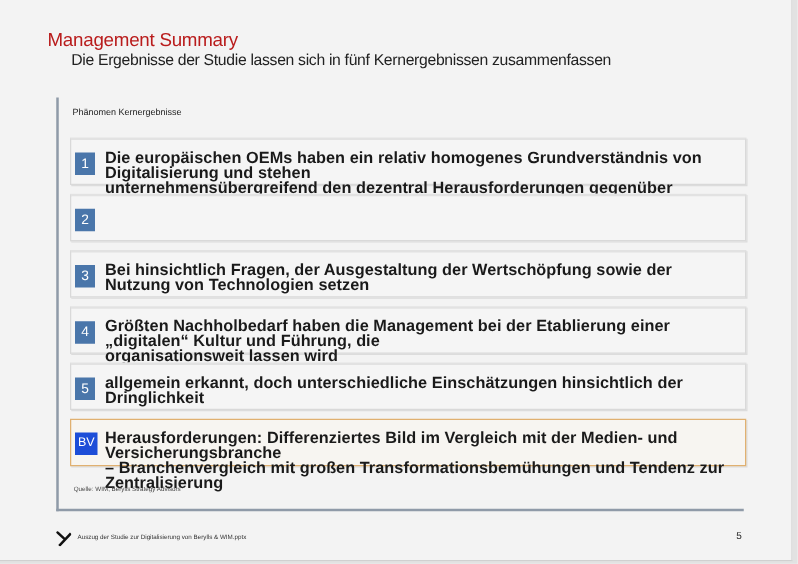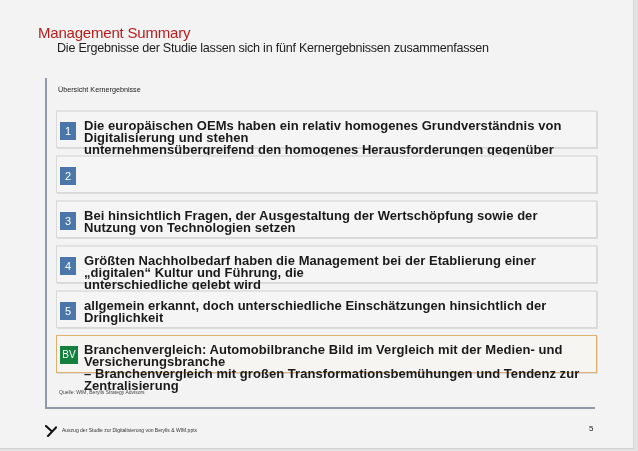--- a/index.html
+++ b/index.html
@@ -51,21 +51,21 @@
       background: #f7f5f1;
     }
     .badge {
       position: absolute; left: 3px; top: 10px; width: 16px; height: 18px;
       background: #4a76aa;
       color: #fff;
       font-size: 11px;
       font-family: "Liberation Sans", sans-serif;
       text-align: center; line-height: 18px;
     }
-    .badge.orange { background: #15803d; width: 18px; font-size: 10px; }
+    .badge.orange { background: #1d4ed8; width: 18px; font-size: 10px; }
     .item-text {
       position: absolute; left: 27px; top: 8px; width: 505px;
       font-size: 13px; line-height: 12px; color: #1a1a1a;
       font-family: "Liberation Sans", sans-serif;
       letter-spacing: 0.05px;
       font-weight: bold;
     }
     .source {
       position: absolute; left: 12px; top: 311px;
       font-size: 5px; color: #444;
@@ -86,60 +86,60 @@
     }
   </style>
 </head>
 <body>
 
 <div class="slide">
   <div class="title">Management Summary</div>
   <div class="subtitle">Die Ergebnisse der Studie lassen sich in fünf Kernergebnissen zusammenfassen</div>
 
   <div class="panel">
-    <div class="panel-title">Übersicht Kernergebnisse</div>
+    <div class="panel-title">Phänomen Kernergebnisse</div>
 
     <div class="item" style="top:32px;">
       <div class="badge">1</div>
       <div class="item-text">
         <div>Die europäischen OEMs haben ein relativ homogenes Grundverständnis von Digitalisierung und stehen</div>
-        <div>unternehmensübergreifend den homogenes Herausforderungen gegenüber</div>
+        <div>unternehmensübergreifend den dezentral Herausforderungen gegenüber</div>
       </div>
     </div>
 
     <div class="item" style="top:77px;">
       <div class="badge">2</div>
     </div>
 
     <div class="item" style="top:122px;">
       <div class="badge">3</div>
       <div class="item-text">
         <div>Bei hinsichtlich Fragen, der Ausgestaltung der Wertschöpfung sowie der Nutzung von Technologien setzen</div>
       </div>
     </div>
 
     <div class="item" style="top:167px;">
       <div class="badge">4</div>
       <div class="item-text">
         <div>Größten Nachholbedarf haben die Management bei der Etablierung einer „digitalen“ Kultur und Führung, die</div>
-        <div>unterschiedliche gelebt wird</div>
+        <div>organisationsweit lassen wird</div>
       </div>
     </div>
 
     <div class="item" style="top:212px;">
       <div class="badge">5</div>
       <div class="item-text">
         <div>allgemein erkannt, doch unterschiedliche Einschätzungen hinsichtlich der Dringlichkeit</div>
       </div>
     </div>
 
     <div class="item highlight" style="top:257px;">
       <div class="badge orange">BV</div>
       <div class="item-text">
-        <div>Branchenvergleich: Automobilbranche Bild im Vergleich mit der Medien- und Versicherungsbranche</div>
+        <div>Herausforderungen: Differenziertes Bild im Vergleich mit der Medien- und Versicherungsbranche</div>
         <div>– Branchenvergleich mit großen Transformationsbemühungen und Tendenz zur Zentralisierung</div>
       </div>
     </div>
 
     <div class="source">Quelle: WIM, Berylls Strategy Advisors</div>
   </div>
 
   <svg class="footer-logo" viewBox="0 0 12 12">
     <path d="M1 1 L7 6.5 M11 2.5 L3 11" stroke="#111" stroke-width="2" fill="none" stroke-linecap="square"></path>
   </svg>

